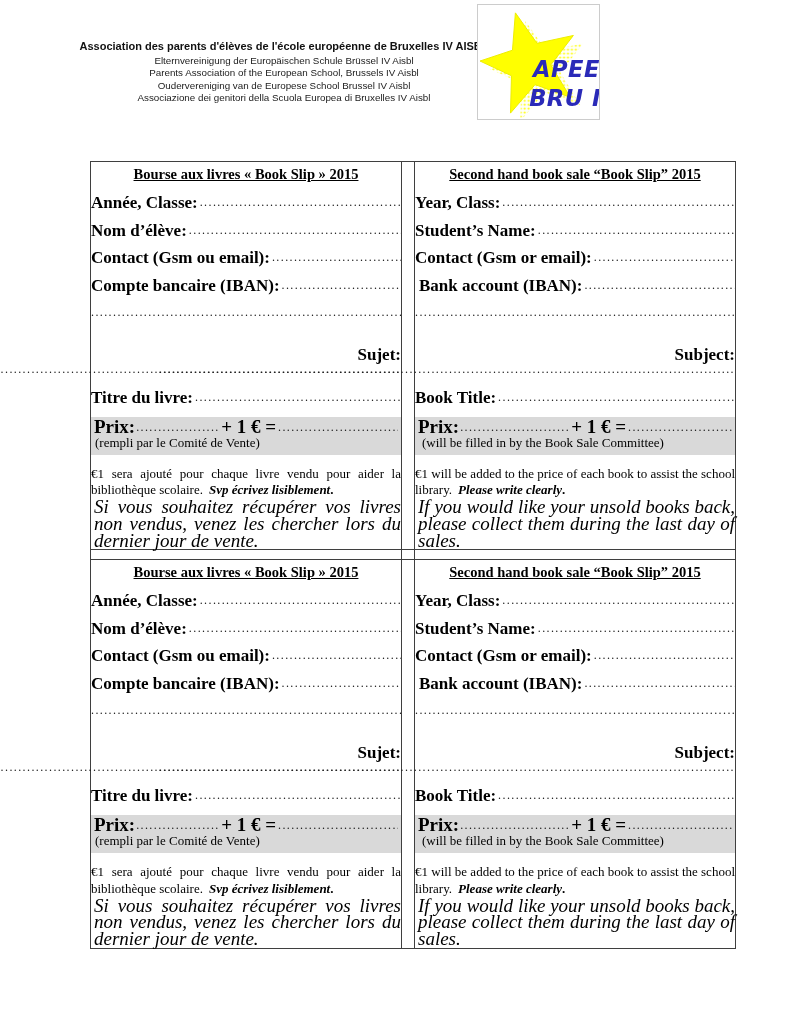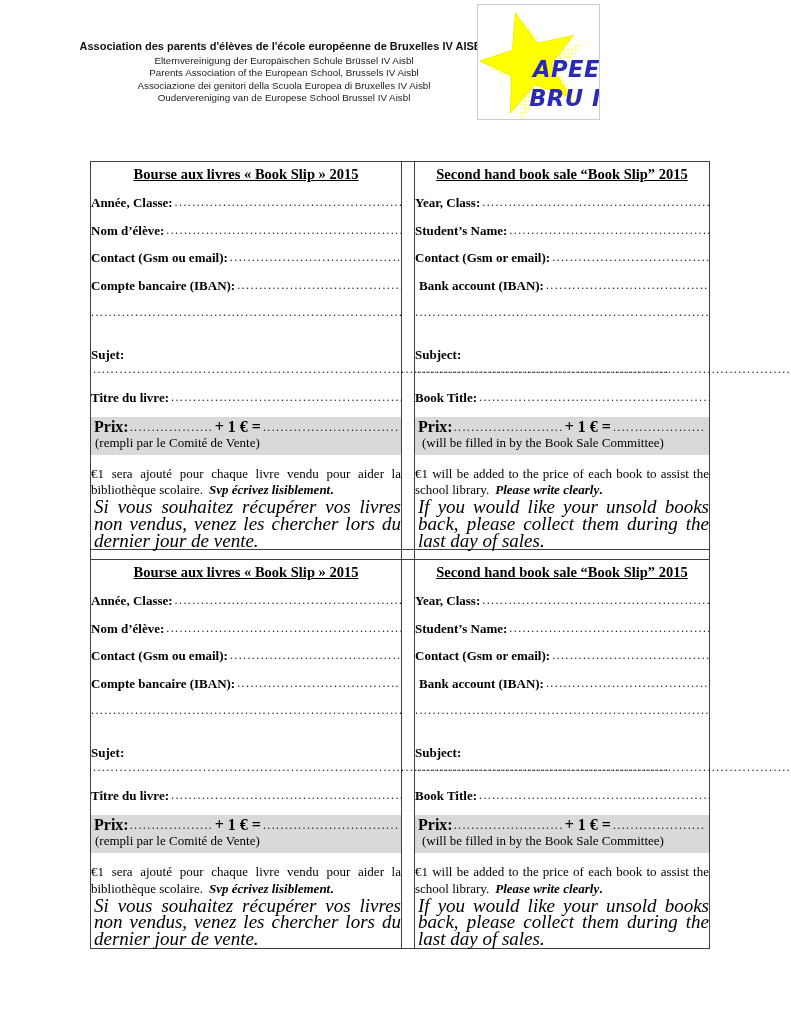--- a/index.html
+++ b/index.html
@@ -59,38 +59,38 @@
     table-layout: fixed;
   }
   table.doc-table td {
     border: 1px solid #3f3f3f;
     vertical-align: top;
     padding: 0;
   }
   td.cell { padding: 5px 9px 6px 9px; height: 367px; }
   td.cell-fr { width: 311px; }
   td.spacer-col { width: 13px; }
-  td.cell-en { width: 295px; margin-top: 10px; }
+  td.cell-en { width: 321px; margin-top: 10px; }
   tr.spacer-row td { height: 10px; padding: 0; }
 
   .slip-title {
     text-align: center;
     font-weight: bold;
     font-size: 14.5px;
     line-height: 18px;
     text-decoration: underline;
     margin-top: 3px;
     white-space: nowrap;
   }
 
   .field {
     display: flex;
-    align-items: flex-start;
+    align-items: flex-end;
     margin-top: 12px;
-    font-size: 13px;
+    font-size: 17px;
     line-height: 15.5px;
   }
   .lbl { font-weight: bold; white-space: nowrap; }
   .red { color: #000000; }
 
   .leader {
     flex: 1 1 auto;
     min-width: 0;
     overflow: hidden;
     white-space: nowrap;
@@ -107,21 +107,21 @@
   .gap-above { margin-top: 26px; flex-direction: column; }
 
   .price-block {
     background: #d9d9d9;
     margin-top: 12px;
     padding: 2px 3px 3px 3px;
   }
   .price-line {
     display: flex;
     align-items: center;
-    font-size: 16px;
+    font-size: 19px;
     line-height: 16px;
   }
   .price-note {
     font-size: 13px;
     line-height: 16.5px;
     padding-left: 1px;
   }
   .indent1 { padding-left: 4px; }
 
   .info {
@@ -145,22 +145,22 @@
 </style>
 </head>
 <body>
 
 <div class="page">
 
   <div class="org-header">
     <div class="org-title">Association des parents d'élèves de l'école européenne de Bruxelles IV AISBL</div>
     <div class="org-sub">Elternvereinigung der Europäischen Schule Brüssel IV Aisbl</div>
     <div class="org-sub">Parents Association of the European School, Brussels IV Aisbl</div>
+    <div class="org-sub">Oudervereniging van de Europese School Brussel IV Aisbl</div>
     <div class="org-sub">Associazione dei genitori della Scuola Europea di Bruxelles IV Aisbl</div>
-    <div class="org-sub">Oudervereniging van de Europese School Brussel IV Aisbl</div>
   </div>
 
   <div class="logo-box">
     <svg viewBox="0 0 123 116">
       <defs>
         <pattern id="dotpat" width="4" height="4" patternUnits="userSpaceOnUse">
           <circle cx="1.5" cy="1.5" r="1.1" fill="#ffff00"></circle>
         </pattern>
       </defs>
       <polygon points="38,8 60,39 97,31 74,61 94,94 58,81 33,110 34,72 2,57 35,46" transform="translate(10,8)" fill="url(#dotpat)"></polygon>

